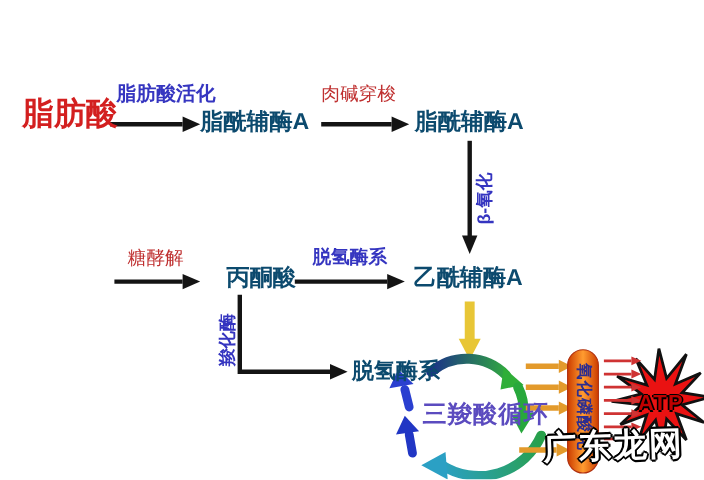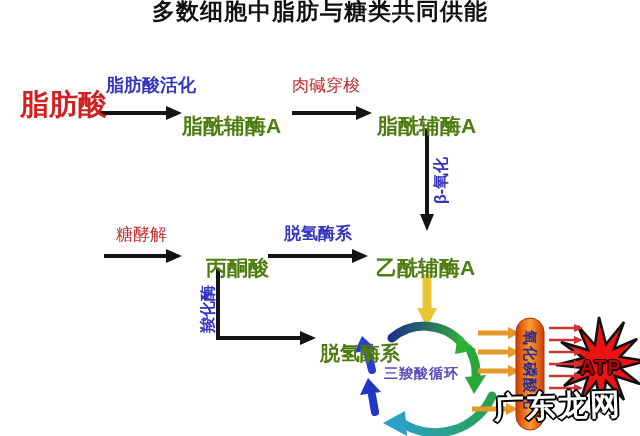--- a/index.html
+++ b/index.html
@@ -4,37 +4,37 @@
 <style>
   html,body{margin:0;padding:0;background:#fff;}
   .stage{
     position:relative;width:640px;height:436px;background:#ffffff;overflow:hidden;
     font-family:"Liberation Sans","DejaVu Sans",sans-serif;
   }
   .stage svg{position:absolute;left:0;top:0;}
   .lab{position:absolute;white-space:nowrap;line-height:1;}
   .title{left:0;top:8;width:640px;text-align:center;font-size:23px;font-weight:700;color:#111;letter-spacing:1px;}
   .node-big{font-size:29px;font-weight:700;color:#d31f1f;}
-  .node{font-size:21px;font-weight:600;color:#4d7c0f;margin-top:15px;}
+  .node{font-size:21px;font-weight:600;color:#0c4a6e;}
   .elab-blue{font-size:17px;font-weight:700;color:#3535c0;}
   .elab-red{font-size:17px;font-weight:400;color:#bf3030;}
   .n-fatty-acid{left:20px;top:90px;}
   .l-activation{left:84px;top:76px;width:112px;text-align:right;font-size:18px;}
   .n-facoa1{left:182px;top:100px;}
   .l-carnitine{left:292px;top:77px;}
   .n-facoa2{left:377px;top:100px;}
   .l-beta{left:433px;top:204px;transform:rotate(-90deg);transform-origin:0 0;font-size:16px;}
   .n-glucose{left:7px;top:234px;}
   .l-glycolysis{left:116px;top:226px;}
   .n-pyruvate{left:206px;top:242px;}
   .l-dehydro{left:284px;top:225px;}
   .n-acetylcoa{left:376px;top:242px;}
   .l-carboxylase{left:200px;top:333px;transform:rotate(-90deg);transform-origin:0 0;font-size:16px;}
   .n-oxaloacetate{left:320px;top:328px;font-size:20px;}
-  .l-tca{left:384px;top:366px;font-size:14px;font-weight:700;color:#5b4bbf;letter-spacing:1px;}
+  .l-tca{left:384px;top:366px;font-size:22px;font-weight:700;color:#5b4bbf;letter-spacing:1px;}
   .l-oxphos{left:538px;top:330px;transform:rotate(90deg);transform-origin:0 0;
             font-size:15px;font-weight:700;color:#2d2d8f;letter-spacing:1px;}
   .l-atp{left:580px;top:357px;font-size:20px;font-weight:800;color:#c00000;letter-spacing:1px;
          text-shadow:-1.5px 0 #000,1.5px 0 #000,0 -1.5px #000,0 1.5px #000;}
   .l-watermark{left:494px;top:391px;font-size:30px;font-weight:800;color:#fff;letter-spacing:2px;
          transform:rotate(-2deg);
          text-shadow:-2px 0 #000,2px 0 #000,0 -2px #000,0 2px #000,-1px -1px #000,1px 1px #000,1px -1px #000,-1px 1px #000;}
 </style>
 </head>
 <body>
@@ -132,21 +132,20 @@
         <polygon points="574,360 583,364 574,368" fill="#cf3333"></polygon>
       <line x1="549" y1="376" x2="574" y2="376" stroke="#cf3333" stroke-width="2.5"></line>
         <polygon points="574,372 583,376 574,380" fill="#cf3333"></polygon>
       <line x1="549" y1="388" x2="574" y2="388" stroke="#cf3333" stroke-width="2.5"></line>
         <polygon points="574,384 583,388 574,392" fill="#cf3333"></polygon>
       <line x1="549" y1="399" x2="574" y2="399" stroke="#cf3333" stroke-width="2.5"></line>
         <polygon points="574,395 583,399 574,403" fill="#cf3333"></polygon>
     </g>
   </svg>
 
-  <div class="lab title">多数细胞中脂肪与糖类共同供能</div>
 
   <div class="lab node-big n-fatty-acid">脂肪酸</div>
   <div class="lab elab-blue l-activation">脂肪酸活化</div>
   <div class="lab node n-facoa1">脂酰辅酶A</div>
   <div class="lab elab-red l-carnitine">肉碱穿梭</div>
   <div class="lab node n-facoa2">脂酰辅酶A</div>
   <div class="lab elab-blue l-beta">β-氧化</div>
 
   <div class="lab elab-red l-glycolysis">糖酵解</div>
   <div class="lab node n-pyruvate">丙酮酸</div>

